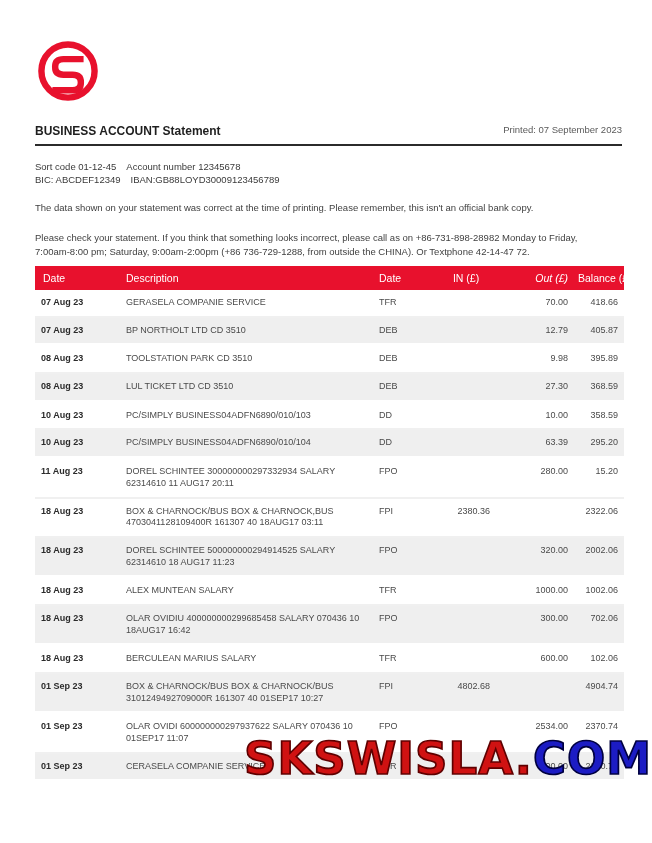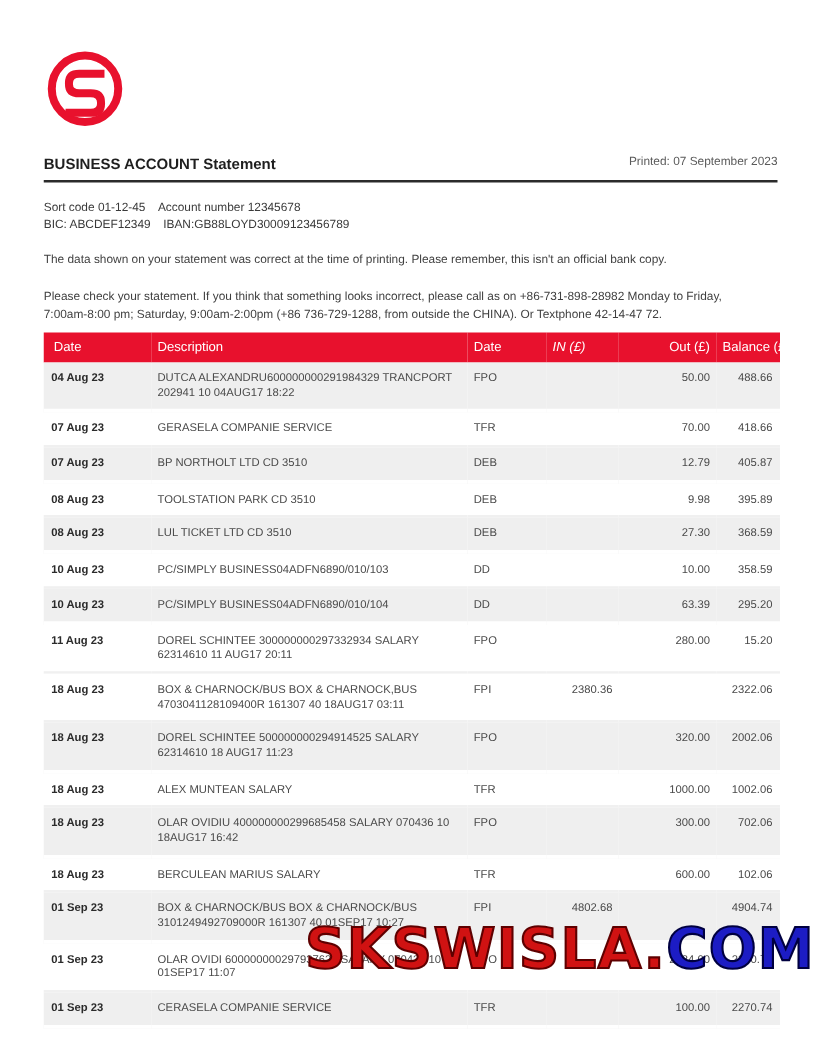--- a/index.html
+++ b/index.html
@@ -43,22 +43,22 @@
   
   .table-wrap { top:266px; }
   table { width:589px; border-collapse:separate; border-spacing:0; table-layout:fixed; }
   thead th {
     color:#ffffff; font-weight:normal; font-size:10.5px; text-align:left;
     padding:6px 5px 6px 5px; white-space:nowrap;
   }
   th.c-date { width:73px; padding-left:8px; }
   th.c-desc { width:243px; }
   th.c-type { width:53px; }
-  th.c-in   { width:48px; text-align:left;font-style:italic; }
-  th.c-out  { width:68px; text-align:right; }
+  th.c-in   { width:48px; text-align:center; }
+  th.c-out  { width:68px; text-align:right;font-style:italic; }
   th.c-bal  { text-align:right; padding-right:6px; }
   tbody td {
     font-size:9px; color:#4a4a4a; padding:7px 5px; vertical-align:top;
     line-height:1.3; border-bottom:3px solid #ffffff; word-wrap:break-word;
   }
   tbody td.col-date { font-weight:bold; color:#2b2b2b; padding-left:6px; white-space:nowrap; }
   tbody td.col-in, tbody td.col-out, tbody td.col-bal { text-align:right; white-space:nowrap; }
   tbody td.col-bal { padding-right:6px; }
   tr.row-odd td  { background:#efefef; }
   tr.row-even td { background:#ffffff; border-bottom:2px solid #f0f0f0; }
@@ -112,28 +112,20 @@
         <tr>
           <th class="c-date" style="background: rgb(232, 17, 45);">Date</th>
           <th class="c-desc" style="background: rgb(232, 17, 45);">Description</th>
           <th class="c-type" style="background: rgb(232, 17, 45);">Date</th>
           <th class="c-in" style="background: rgb(232, 17, 45);">IN (£)</th>
           <th class="c-out" style="background: rgb(232, 17, 45);">Out (£)</th>
           <th class="c-bal" style="background: rgb(232, 17, 45);">Balance (£)</th>
         </tr>
       </thead>
       <tbody>
-          <tr class="row-odd">
-            <td class="col-date">04 Aug 23</td>
-            <td class="col-desc">DUTCA ALEXANDRU600000000291984329 TRANCPORT 202941 10 04AUG17 18:22</td>
-            <td class="col-type">FPO</td>
-            <td class="col-in"></td>
-            <td class="col-out">50.00</td>
-            <td class="col-bal">488.66</td>
-          </tr>
           <tr class="row-even">
             <td class="col-date">07 Aug 23</td>
             <td class="col-desc">GERASELA COMPANIE SERVICE</td>
             <td class="col-type">TFR</td>
             <td class="col-in"></td>
             <td class="col-out">70.00</td>
             <td class="col-bal">418.66</td>
           </tr>
           <tr class="row-odd">
             <td class="col-date">07 Aug 23</td>

